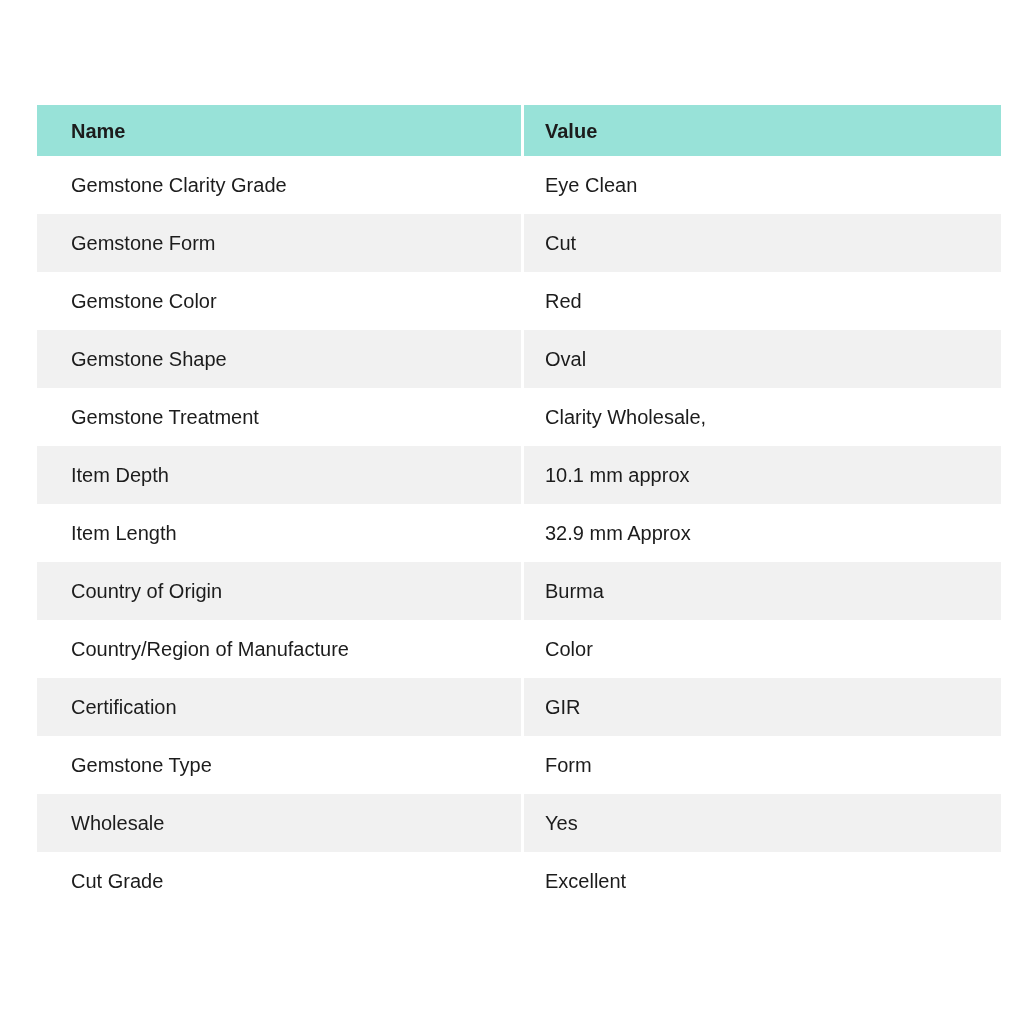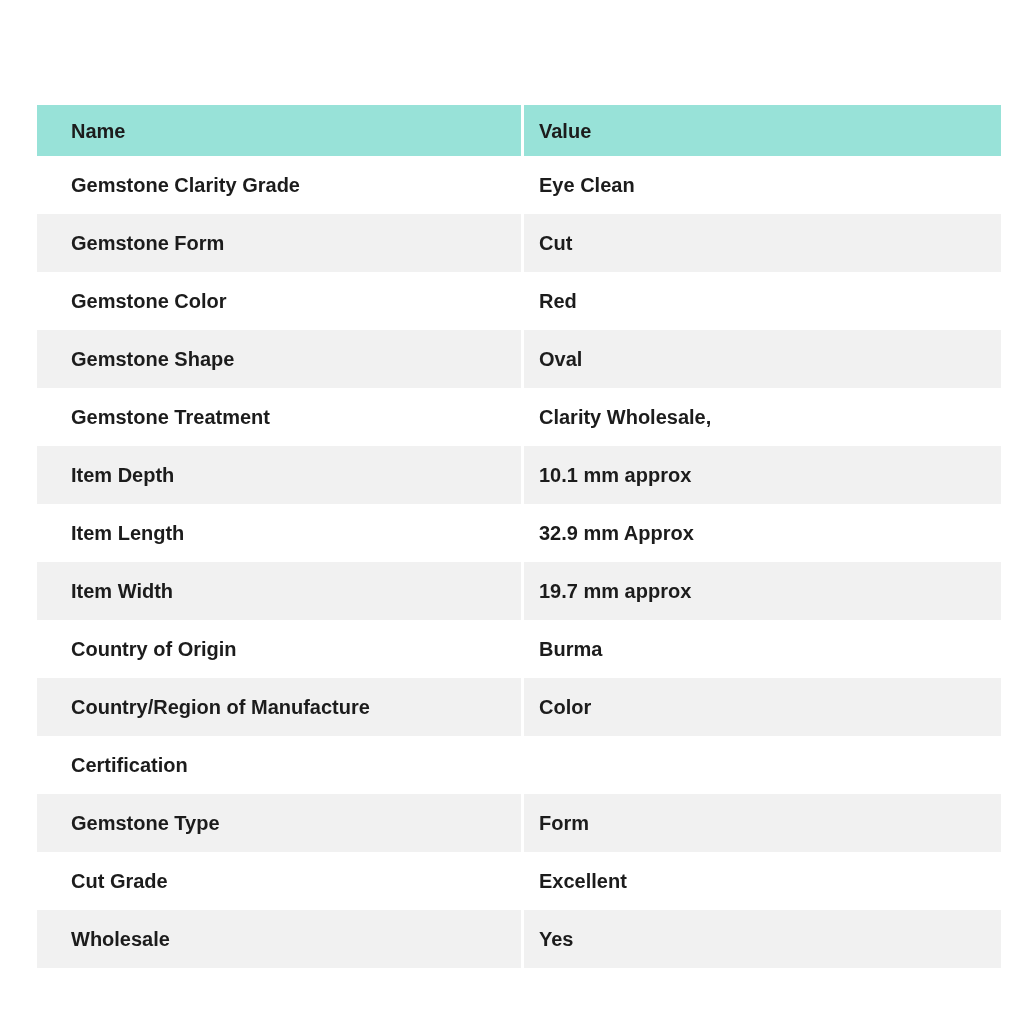--- a/index.html
+++ b/index.html
@@ -46,36 +46,36 @@
     line-height:1.2;
     white-space:nowrap;
     overflow:hidden;
   }
   .cell.name{
     width:484px;
     padding-left:34px;
   }
   .cell.value{
     flex:1;
-    padding-left:15px;
+    padding-left:21px;
   }
   .row.header{
     height:51px;
   }
   .row.header .cell{
     background:var(--header-bg);
     font-weight:600;
     font-size:20px;
   }
   .row.body-row{
     height:58px;
   }
   .row.body-row .cell{
     background:var(--row-bg);
-    font-weight:700;
+    font-weight:400;
     text-align:center;
   }
   .row.body-row:nth-child(even) .cell{
     background:var(--stripe-bg);
   }
 </style>
 </head>
 <body>
 
 <div class="page">
@@ -113,49 +113,46 @@
   <div class="row body-row">
     <div class="cell name">Item Depth</div>
     <div class="cell value">10.1 mm approx</div>
   </div>
 
   <div class="row body-row">
     <div class="cell name">Item Length</div>
     <div class="cell value">32.9 mm Approx</div>
   </div>
 
-  <div class="row body-row">
-    <div class="cell name">Item Width</div>
-    <div class="cell value">19.7 mm approx</div>
-  </div>
 
 
   <div class="row body-row">
     <div class="cell name">Country of Origin</div>
     <div class="cell value">Burma</div>
   </div>
 
   <div class="row body-row">
     <div class="cell name">Country/Region of Manufacture</div>
     <div class="cell value">Color</div>
   </div>
 
   <div class="row body-row">
     <div class="cell name">Certification</div>
+    <div class="cell value">GIR</div>
   </div>
 
   <div class="row body-row">
     <div class="cell name">Gemstone Type</div>
     <div class="cell value">Form</div>
   </div>
 
   <div class="row body-row">
-    <div class="cell name">Cut Grade</div>
-    <div class="cell value">Excellent</div>
+    <div class="cell name">Wholesale</div>
+    <div class="cell value">Yes</div>
   </div>
 
   <div class="row body-row">
-    <div class="cell name">Wholesale</div>
-    <div class="cell value">Yes</div>
+    <div class="cell name">Cut Grade</div>
+    <div class="cell value">Excellent</div>
   </div>
 </div>
   </div>
 </div>
 
 </body></html>

